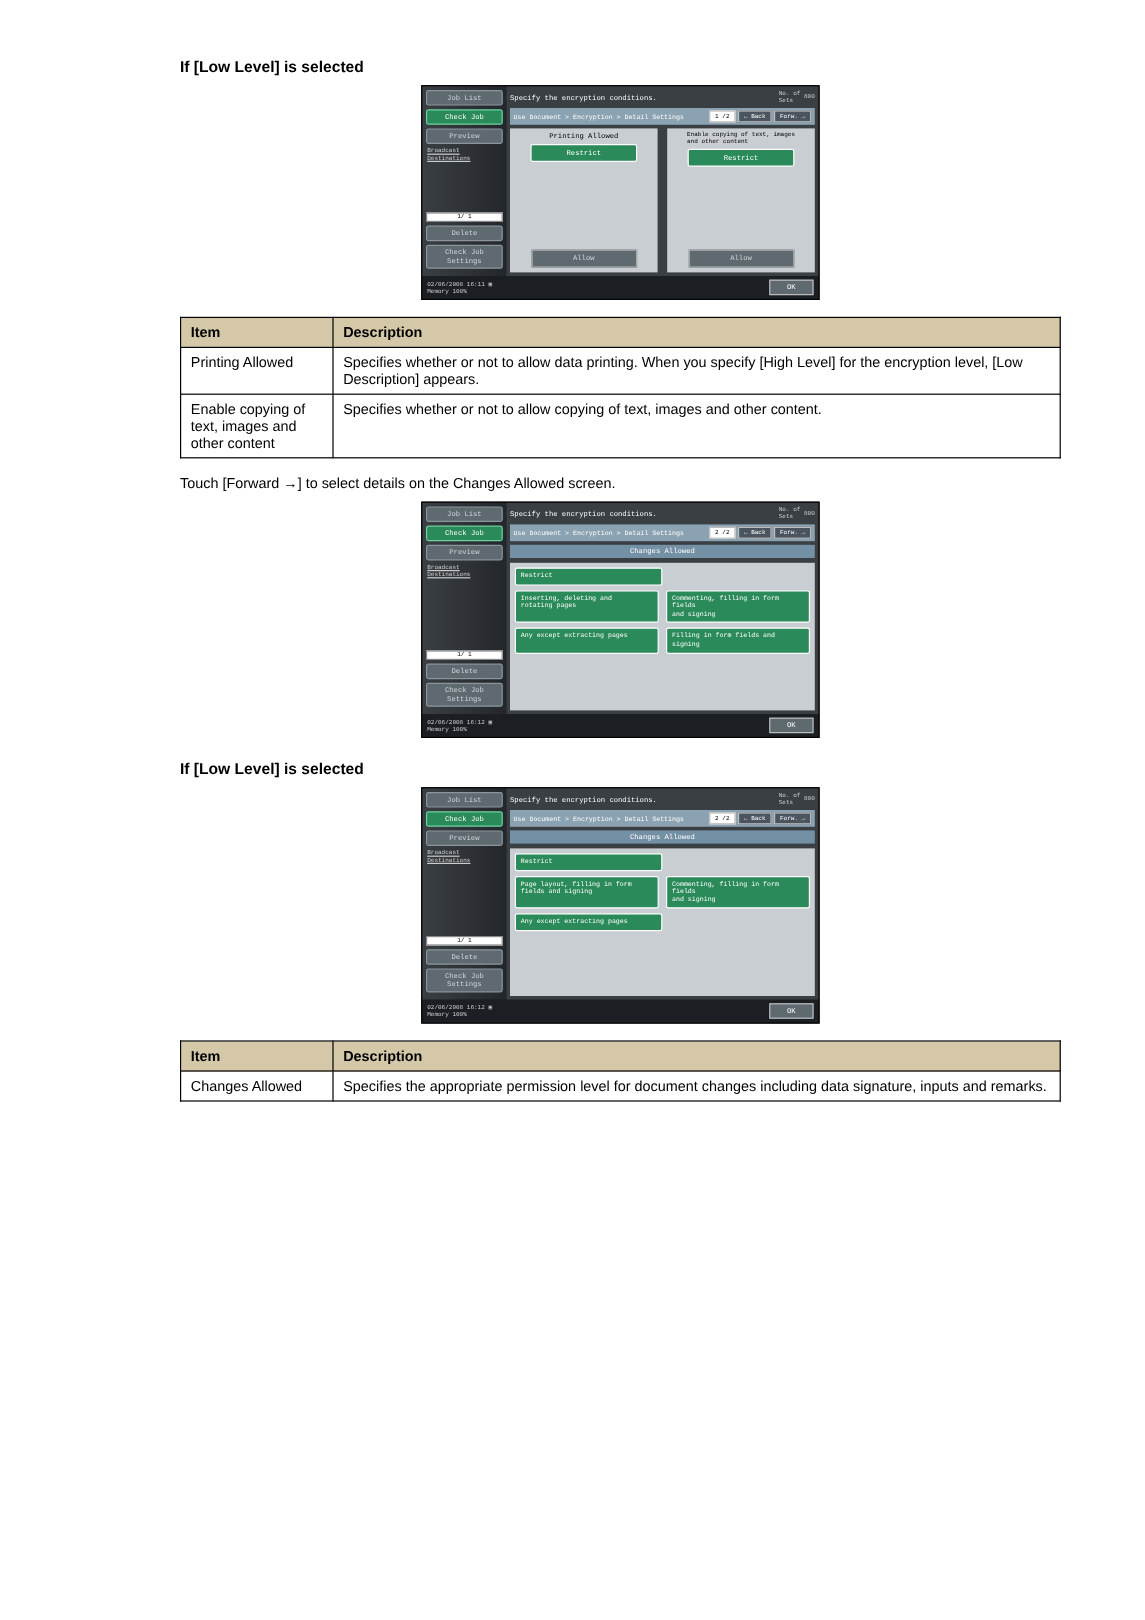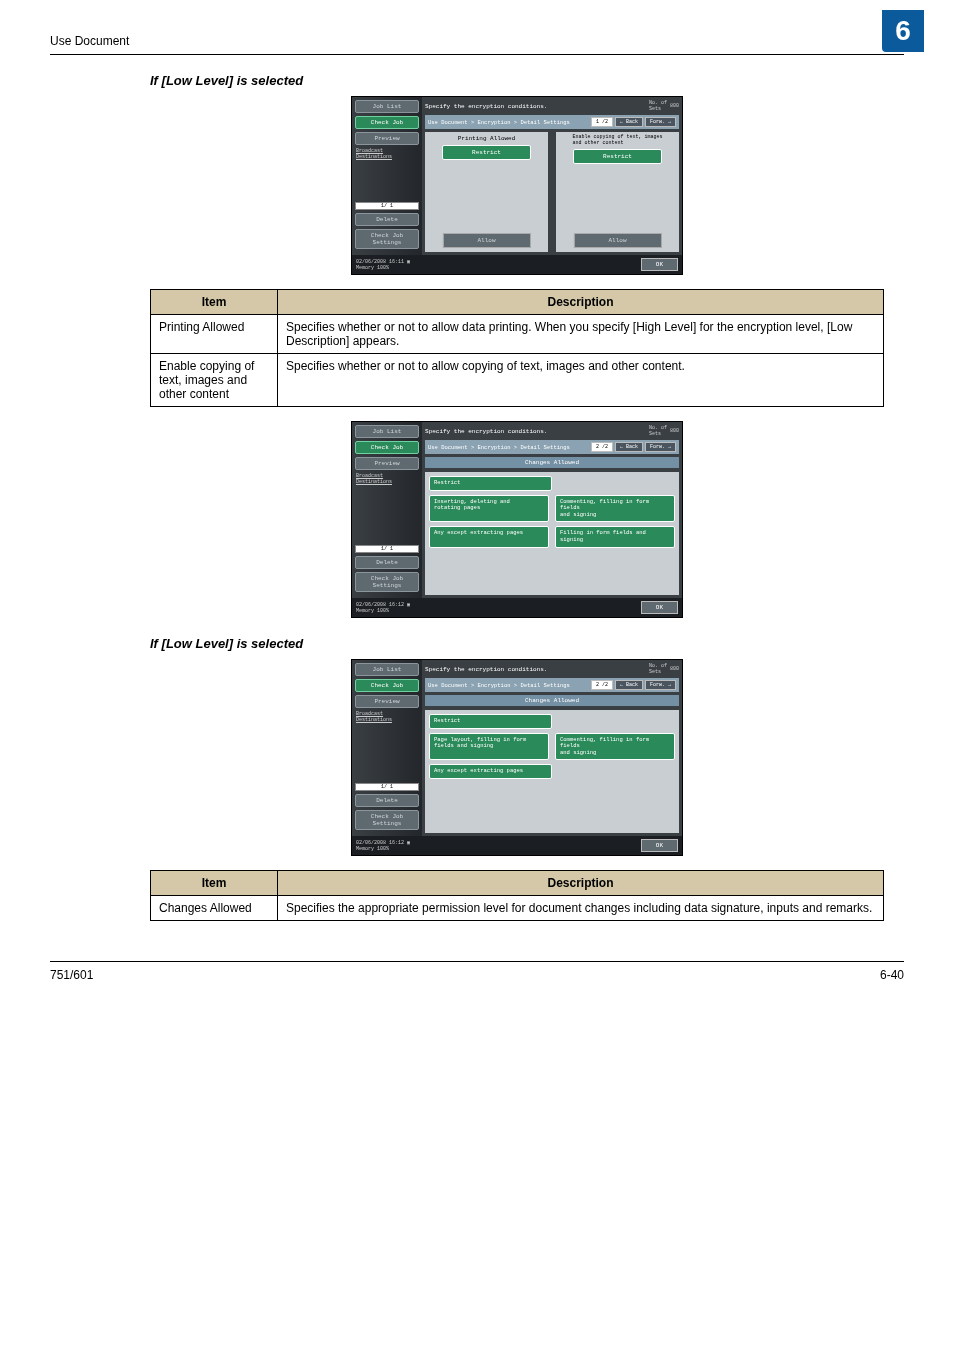--- a/index.html
+++ b/index.html
@@ -33,21 +33,20 @@
     display: flex;
     align-items: center;
     justify-content: center;
     margin-right: -20px;
     margin-top: -20px;
     border-bottom-left-radius: 4px;
   }
   .big6-wrap { position: relative; }
   .content { margin-left: 100px; margin-right: 20px; }
   .section-title {
-    font-style: italic;
     font-weight: bold;
     margin: 18px 0 8px 0;
     font-size: 13px;
   }
   .body-text { margin: 8px 0; font-size: 12px; }
   .screenshot {
     width: 330px;
     margin: 6px auto 14px auto;
     background: #111;
     border: 1px solid #000;
@@ -189,46 +188,39 @@
   }
   table.desc th, table.desc td {
     border: 1px solid #000;
     vertical-align: top;
     padding: 5px 8px;
     text-align: left;
   }
   table.desc th {
     background: #d4c8a8;
     font-weight: bold;
-    text-align: center;
   }
   table.desc .col-item { width: 110px; }
   .footer-row {
     display:flex;
     justify-content:space-between;
     border-top:1px solid #000;
     padding-top:6px;
     margin-top:40px;
     font-size:12px;
   }
   .spacer { flex:1; }
   .side-side-row { display:flex; gap:2px; margin-bottom:3px;}
   .side-side-row .mini { flex:1; background:#fff; color:#000; font-size:5px; text-align:center; border:1px solid #888; }
 </style>
 </head>
 <body>
 
 <div class="page">
 
-  <div class="big6-wrap">
-    <div class="header-row">
-      <span class="header-title">Use Document</span>
-      <span class="corner-tab">6</span>
-    </div>
-  </div>
 
   <div class="content">
 
     <div class="section-title">If [Low Level] is selected</div>
 
     <div class="screenshot">
       <div class="sh-body">
         <div class="sh-sidebar">
           <div class="side-btn">Job List</div>
           <div class="side-btn green">Check Job</div>
@@ -294,20 +286,21 @@
         <td>Printing Allowed</td>
         <td>Specifies whether or not to allow data printing. When you specify [High Level] for the encryption level, [Low Description] appears.</td>
       </tr>
       <tr>
         <td>Enable copying of text, images and other content</td>
         <td>Specifies whether or not to allow copying of text, images and other content.</td>
       </tr>
     </tbody>
       </table>
 
+    <div class="body-text">Touch [Forward →] to select details on the Changes Allowed screen.</div>
 
 
     <div class="screenshot">
       <div class="sh-body">
         <div class="sh-sidebar">
           <div class="side-btn">Job List</div>
           <div class="side-btn green">Check Job</div>
           <div class="side-btn">Preview</div>
           <div class="side-strip" style="text-decoration:underline; white-space:pre-line;">Broadcast
 Destinations</div>
@@ -433,18 +426,14 @@
       </tr>
       <tr>
         <td>Changes Allowed</td>
         <td>Specifies the appropriate permission level for document changes including data signature, inputs and remarks.</td>
       </tr>
     </tbody>
       </table>
 
   </div>
 
-  <div class="footer-row">
-    <span>751/601</span>
-    <span>6-40</span>
-  </div>
 
 </div>
 
 </body></html>

